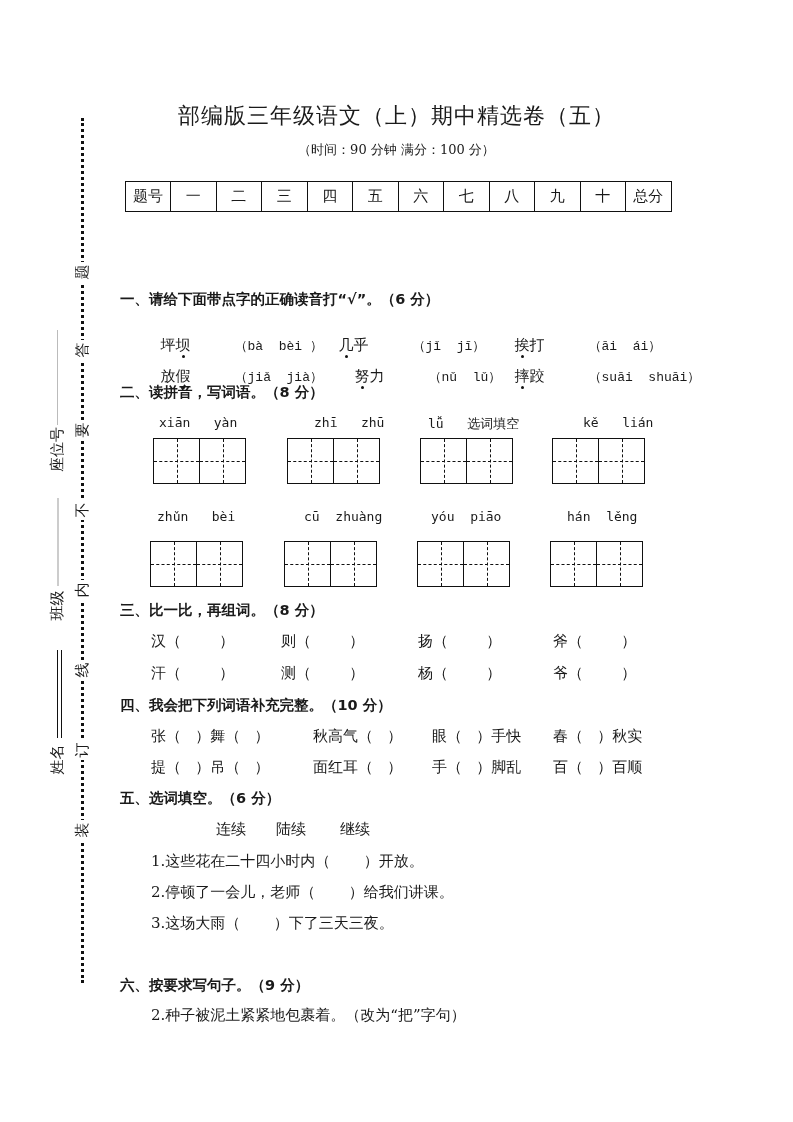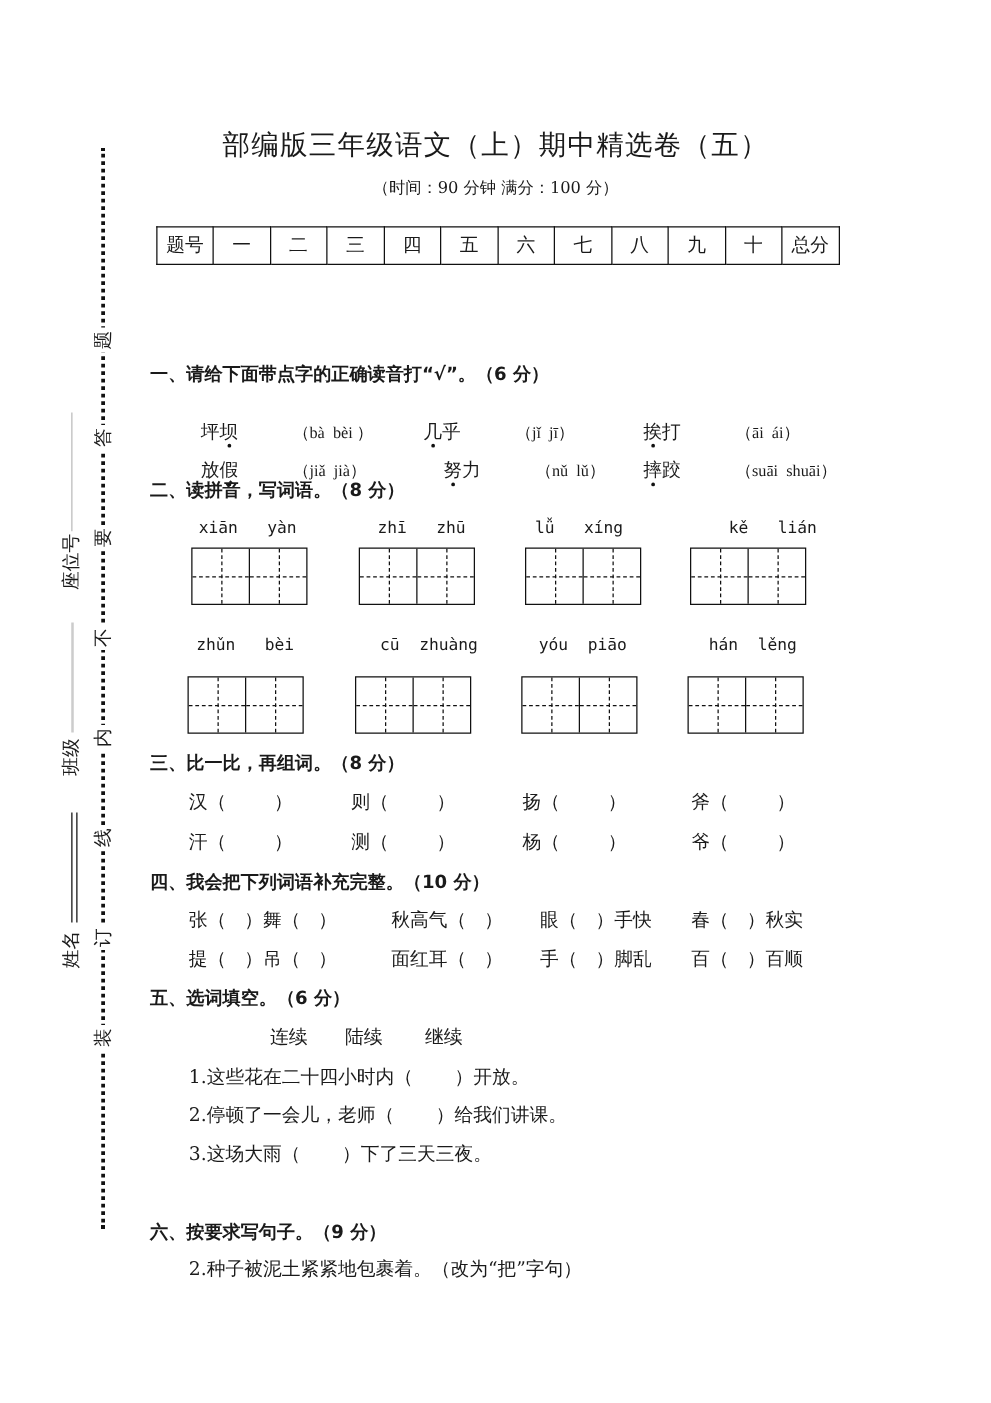--- a/index.html
+++ b/index.html
@@ -22,21 +22,21 @@
   table.score td { border: 1px solid #111; width: 44.5px; height: 29px; text-align: center;
                    font-size: 15px; padding: 0; }
   table.score td.head { width: 44px; margin-left: 24px; }
   
   .sec-title { position: absolute; left: 120px; font-family: "DejaVu Sans", "Liberation Sans", sans-serif;
                font-size: 14.5px; font-weight: bold; }
   .line { position: absolute; font-size: 15px; white-space: pre; }
   .dot-under { position: relative; }
   .dot-under::after { content: ""; position: absolute; left: 50%; bottom: -4px; width: 3px; height: 3px;
                       margin-left: -1.5px; background: #111; border-radius: 50%; }
-  .py { font-family: Liberation Serif, serif; font-size: 13px; padding-left: 44px; }
+  .py { font-family: Liberation Mono, monospace; font-size: 13px; padding-left: 44px; }
   .grid-py { position: absolute; font-family: "DejaVu Sans Mono", "Liberation Mono", monospace;
              font-size: 13px; white-space: pre; }
   .grid { position: absolute; width: 91px; height: 44px; border: 1.5px solid #111; display: flex; }
   .cell { flex: 1; position: relative; border-right: 1.5px solid #111; }
   .cell:last-child { border-right: none; }
   .cell::before { content: ""; position: absolute; left: 50%; top: 0; bottom: 0; border-left: 1px dashed #111; }
   .cell::after { content: ""; position: absolute; top: 50%; left: 0; right: 0; border-top: 1px dashed #111; }
 </style>
 </head>
 <body>
@@ -100,26 +100,26 @@
   <span><span class="dot-under">摔</span><span>跤</span></span><span class="py">（suāi  shuāi）</span>
 </div>
 
 <div class="sec-title" style="top:383px">二、读拼音，写词语。（8 分）</div>
 
 <div class="grid-py" style="left:159px; top:415px">xiān   yàn</div>
 <div class="grid" style="left:153px; top:438px">
     <div class="cell"></div>
     <div class="cell"></div>
   </div>
-<div class="grid-py" style="left:302px; top:415px">zhī   zhū</div>
+<div class="grid-py" style="left:314px; top:415px">zhī   zhū</div>
 <div class="grid" style="left:287px; top:438px">
     <div class="cell"></div>
     <div class="cell"></div>
   </div>
-<div class="grid-py" style="left:428px; top:415px">lǚ   xíng</div>
+<div class="grid-py" style="left:428px; top:415px">lǚ   选词填空</div>
 <div class="grid" style="left:420px; top:438px">
     <div class="cell"></div>
     <div class="cell"></div>
   </div>
 <div class="grid-py" style="left:583px; top:415px">kě   lián</div>
 <div class="grid" style="left:552px; top:438px">
     <div class="cell"></div>
     <div class="cell"></div>
   </div>
 

